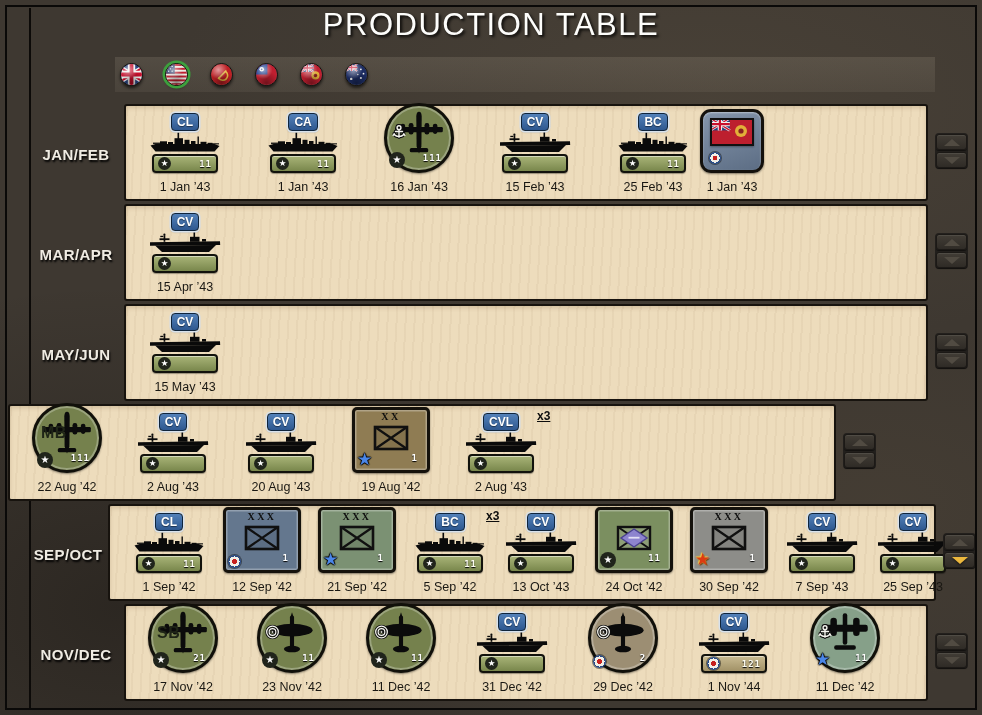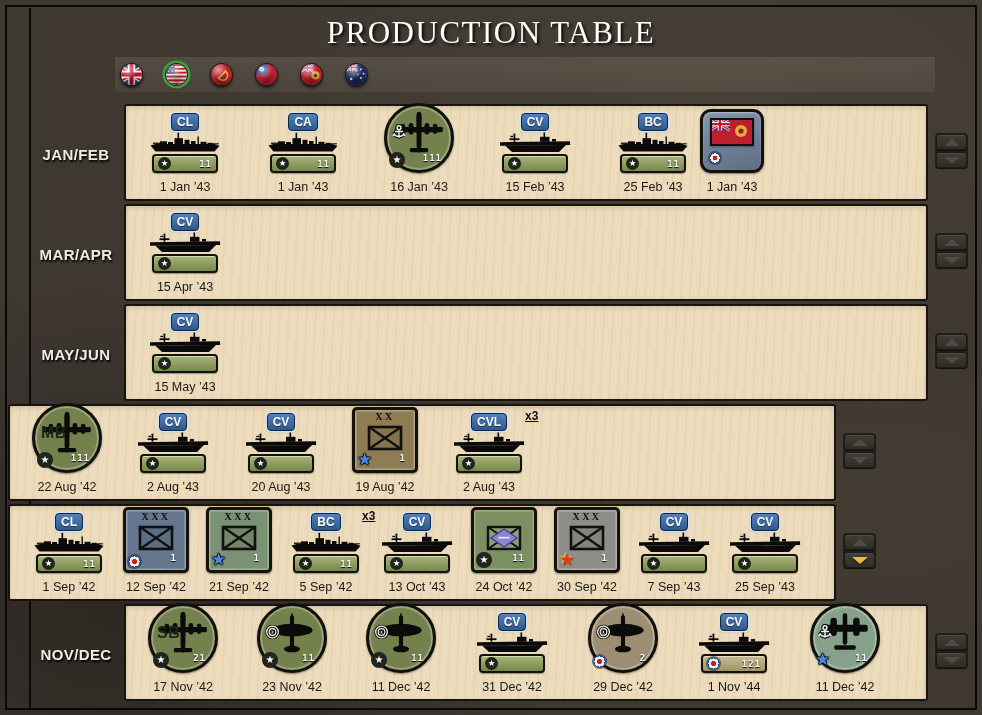--- a/index.html
+++ b/index.html
@@ -5,22 +5,22 @@
   html,body{margin:0;padding:0;background:#26231f;}
   .stage{position:relative;width:982px;height:715px;overflow:hidden;
     font-family:"Liberation Sans",sans-serif;
     background:
       radial-gradient(900px 420px at 72% 14%, rgba(110,96,76,.22), transparent 60%),
       radial-gradient(700px 500px at 12% 85%, rgba(15,12,9,.38), transparent 65%),
       radial-gradient(500px 300px at 90% 70%, rgba(120,100,70,.10), transparent 60%),
       #3e3831;}
   .frame{position:absolute;inset:5px;border:2px solid #0a0908;pointer-events:none;z-index:40;}
   .vline{position:absolute;left:29px;top:8px;bottom:7px;width:2px;background:#0c0a08;z-index:5;}
-  .title{position:absolute;top:7px;left:0;right:0;margin:8px;text-align:center;
-    font-family:Liberation Serif, serif;font-weight:400;font-size:31px;color:#fdfdfb;
+  .title{position:absolute;top:7px;left:0;right:0;margin:0;text-align:center;
+    font-family:Liberation Sans, sans-serif;font-weight:400;font-size:31px;color:#fdfdfb;
     letter-spacing:1.5px;text-shadow:2px 2px 3px rgba(0,0,0,.85);z-index:6;}
   .flagbar{position:absolute;left:115px;top:57px;width:820px;height:35px;z-index:6;
     background:linear-gradient(rgba(210,198,176,.14),rgba(210,198,176,.08));
     display:flex;align-items:center;gap:22px;padding-left:5px;box-sizing:border-box;}
   .flag{width:23px;height:23px;border-radius:50%;position:relative;overflow:hidden;padding:0;
     border:1px solid #14110d;cursor:pointer;background:#555;
     box-shadow:0 2px 3px rgba(0,0,0,.6);}
   .flag svg{position:absolute;inset:0;width:100%;height:100%;}
   .flag::after{content:"";position:absolute;inset:0;border-radius:50%;
     background:radial-gradient(circle at 35% 28%, rgba(255,255,255,.55), rgba(255,255,255,0) 45%),
@@ -80,21 +80,21 @@
   .sideic{position:absolute;left:5px;top:40%;transform:translateY(-50%);z-index:2;display:flex;}
   .cornL{position:absolute;left:2px;bottom:2px;z-index:2;display:flex;}
   .cornN{position:absolute;right:9px;bottom:7px;font-family:"DejaVu Sans Mono",monospace;
     font-size:9px;font-weight:bold;color:#fff;letter-spacing:1px;text-shadow:0 1px 1px #000;z-index:2;}
   .disc .staric,.sq .staric{width:16px;height:16px;font-size:10px;}
   .star-b{font-size:17px;line-height:1;color:#4a86e8;
     text-shadow:1px 0 1px #0a0a0a,-1px 0 1px #0a0a0a,0 1px 1px #0a0a0a,0 -1px 1px #0a0a0a;}
   .star-r{font-size:17px;line-height:1;color:#dd3b12;
     text-shadow:0 0 2px #f6c33c,1px 1px 1px #5a2000,-1px -1px 1px #f6c33c;}
   .sq{width:60px;height:60px;box-sizing:content-box;border-radius:5px;border:3px solid #15120c;position:relative;
-    box-shadow:inset 0 0 0 1.5px rgba(255,255,255,.3),0 1px 2px rgba(0,0,0,.45);}
+    box-shadow:inset 0 0 0 1.5px rgba(255,255,255,.3),0 1px 2px rgba(0,0,0,.45);padding-left:12px;}
   .sq .size{position:absolute;top:1px;left:0;right:0;text-align:center;
     font-family:"Liberation Serif",serif;font-weight:bold;font-size:10px;letter-spacing:2.5px;color:#0e0e0e;}
   .sq .sym{position:absolute;left:50%;top:47%;transform:translate(-50%,-50%);}
   .flagsq{width:64px;height:64px;box-sizing:border-box;border-radius:11px;border:3px solid #14110c;position:relative;
     background:linear-gradient(160deg,#8596ac,#5c6d84);
     box-shadow:inset 0 1px 2px rgba(255,255,255,.45),0 1px 2px rgba(0,0,0,.45);}
   .ensign{position:absolute;left:50%;top:6px;transform:translateX(-50%);width:44px;height:28px;display:flex;
     box-shadow:0 1px 2px rgba(0,0,0,.35);}
   .flagsq .roundel{position:absolute;left:6px;bottom:6px;width:12px;height:12px;}
   .unit.uflag{margin-left:-34px;}
@@ -550,20 +550,21 @@
             <button class="sb" type="button">
               <i class="arr up"></i>
             </button>
             <button class="sb" type="button">
               <i class="arr down"></i>
             </button>
           </div>
         </div>
       </div>
       <div class="row">
+        <div class="row-label">SEP/OCT</div>
         <div class="panel">
           <div class="unit ship">
             <div class="badge">CL</div>
             <div style="display: flex;">
               <svg class="shipsvg" viewBox="0 0 74 24">
                 <g fill="#0a0a0a">
                   <path d="M2.5,16.5l5-1.6h59l5,2-5,5.6h-59z"></path>
                   <rect x="5" y="13.6" width="8" height="1.3"></rect>
                   <rect x="12" y="12.3" width="7" height="3.4"></rect>
                   <rect x="20" y="13" width="5" height="2.8"></rect>

